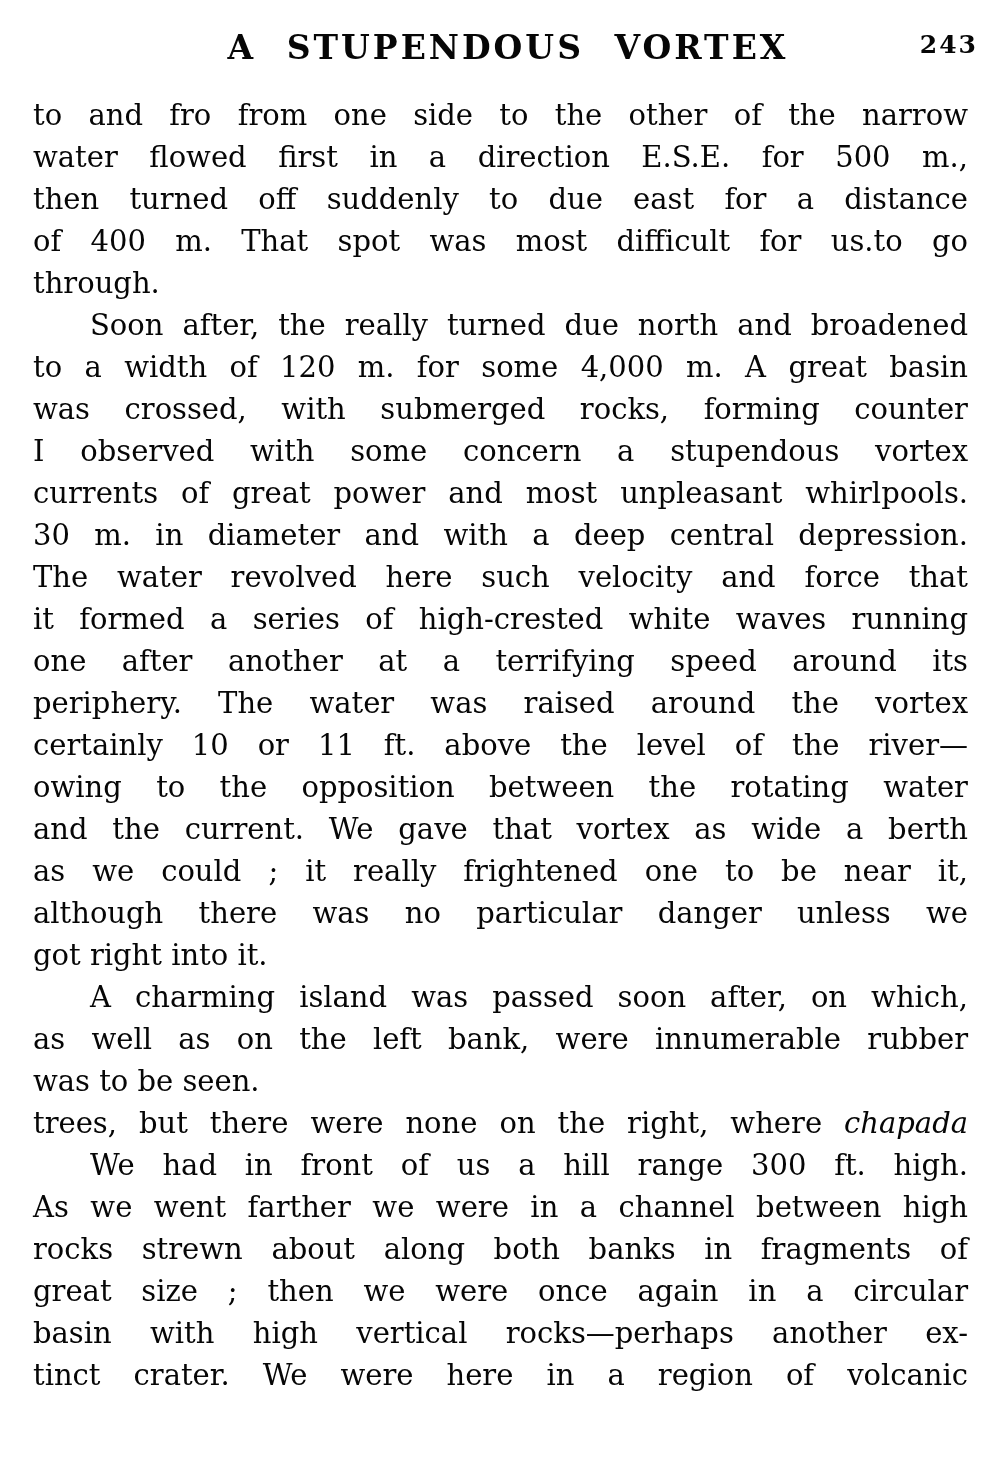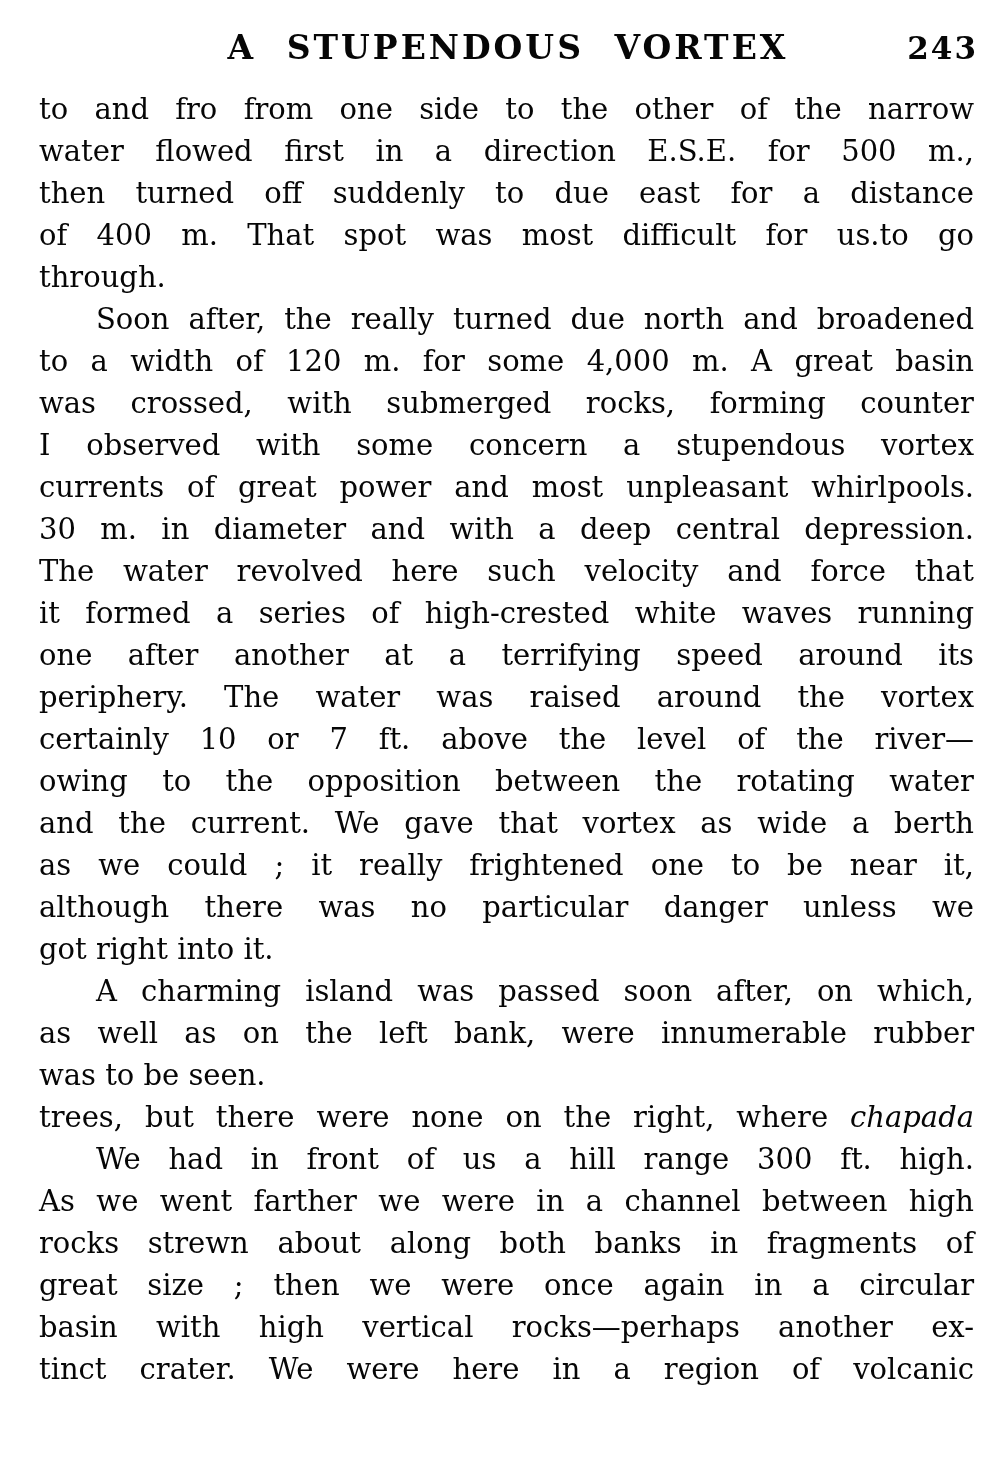--- a/index.html
+++ b/index.html
@@ -29,32 +29,31 @@
     font-size: 33px;
     font-weight: bold;
     letter-spacing: 3px;
     word-spacing: 16px;
     white-space: nowrap;
   }
   .page-number {
     position: absolute;
     right: 38px;
     top: 2px;
-    font-size: 31px;
+    font-size: 25px;
     font-weight: bold;
     letter-spacing: 2px;
   }
   .body-text {
     position: absolute;
-    top: 88px;
+    top: 94px;
     left: 33px;
     width: 935px;
     font-size: 29px;
     line-height: 42px;
-    margin-left: 6px;
   }
   .para { margin: 0; }
   .line {
     text-align: justify;
     text-align-last: justify;
     white-space: normal;
   }
   .line.lastline { text-align-last: left; }
   .line.indent { text-indent: 57px; }
   .line i { font-style: italic; }
@@ -79,21 +78,21 @@
         <div class="line indent">Soon after, the really turned due north and broadened</div>
         <div class="line">to a width of 120 m. for some 4,000 m.  A great basin</div>
         <div class="line">was crossed, with submerged rocks, forming counter</div>
         <div class="line">I observed with some concern a stupendous vortex</div>
         <div class="line">currents of great power and most unpleasant whirlpools.</div>
         <div class="line">30 m. in diameter and with a deep central depression.</div>
         <div class="line">The water revolved here such velocity and force that</div>
         <div class="line">it formed a series of high-crested white waves running</div>
         <div class="line">one after another at a terrifying speed around its</div>
         <div class="line">periphery.  The water was raised around the vortex</div>
-        <div class="line">certainly 10 or 7 ft. above the level of the river—</div>
+        <div class="line">certainly 10 or 11 ft. above the level of the river—</div>
         <div class="line">owing to the opposition between the rotating water</div>
         <div class="line">and the current.  We gave that vortex as wide a berth</div>
         <div class="line">as we could ; it really frightened one to be near it,</div>
         <div class="line">although there was no particular danger unless we</div>
         <div class="line lastline">got right into it.</div>
       </div>
       <div class="para">
         <div class="line indent">A charming island was passed soon after, on which,</div>
         <div class="line">as well as on the left bank, were innumerable rubber</div>
         <div class="line lastline">was to be seen.</div>

